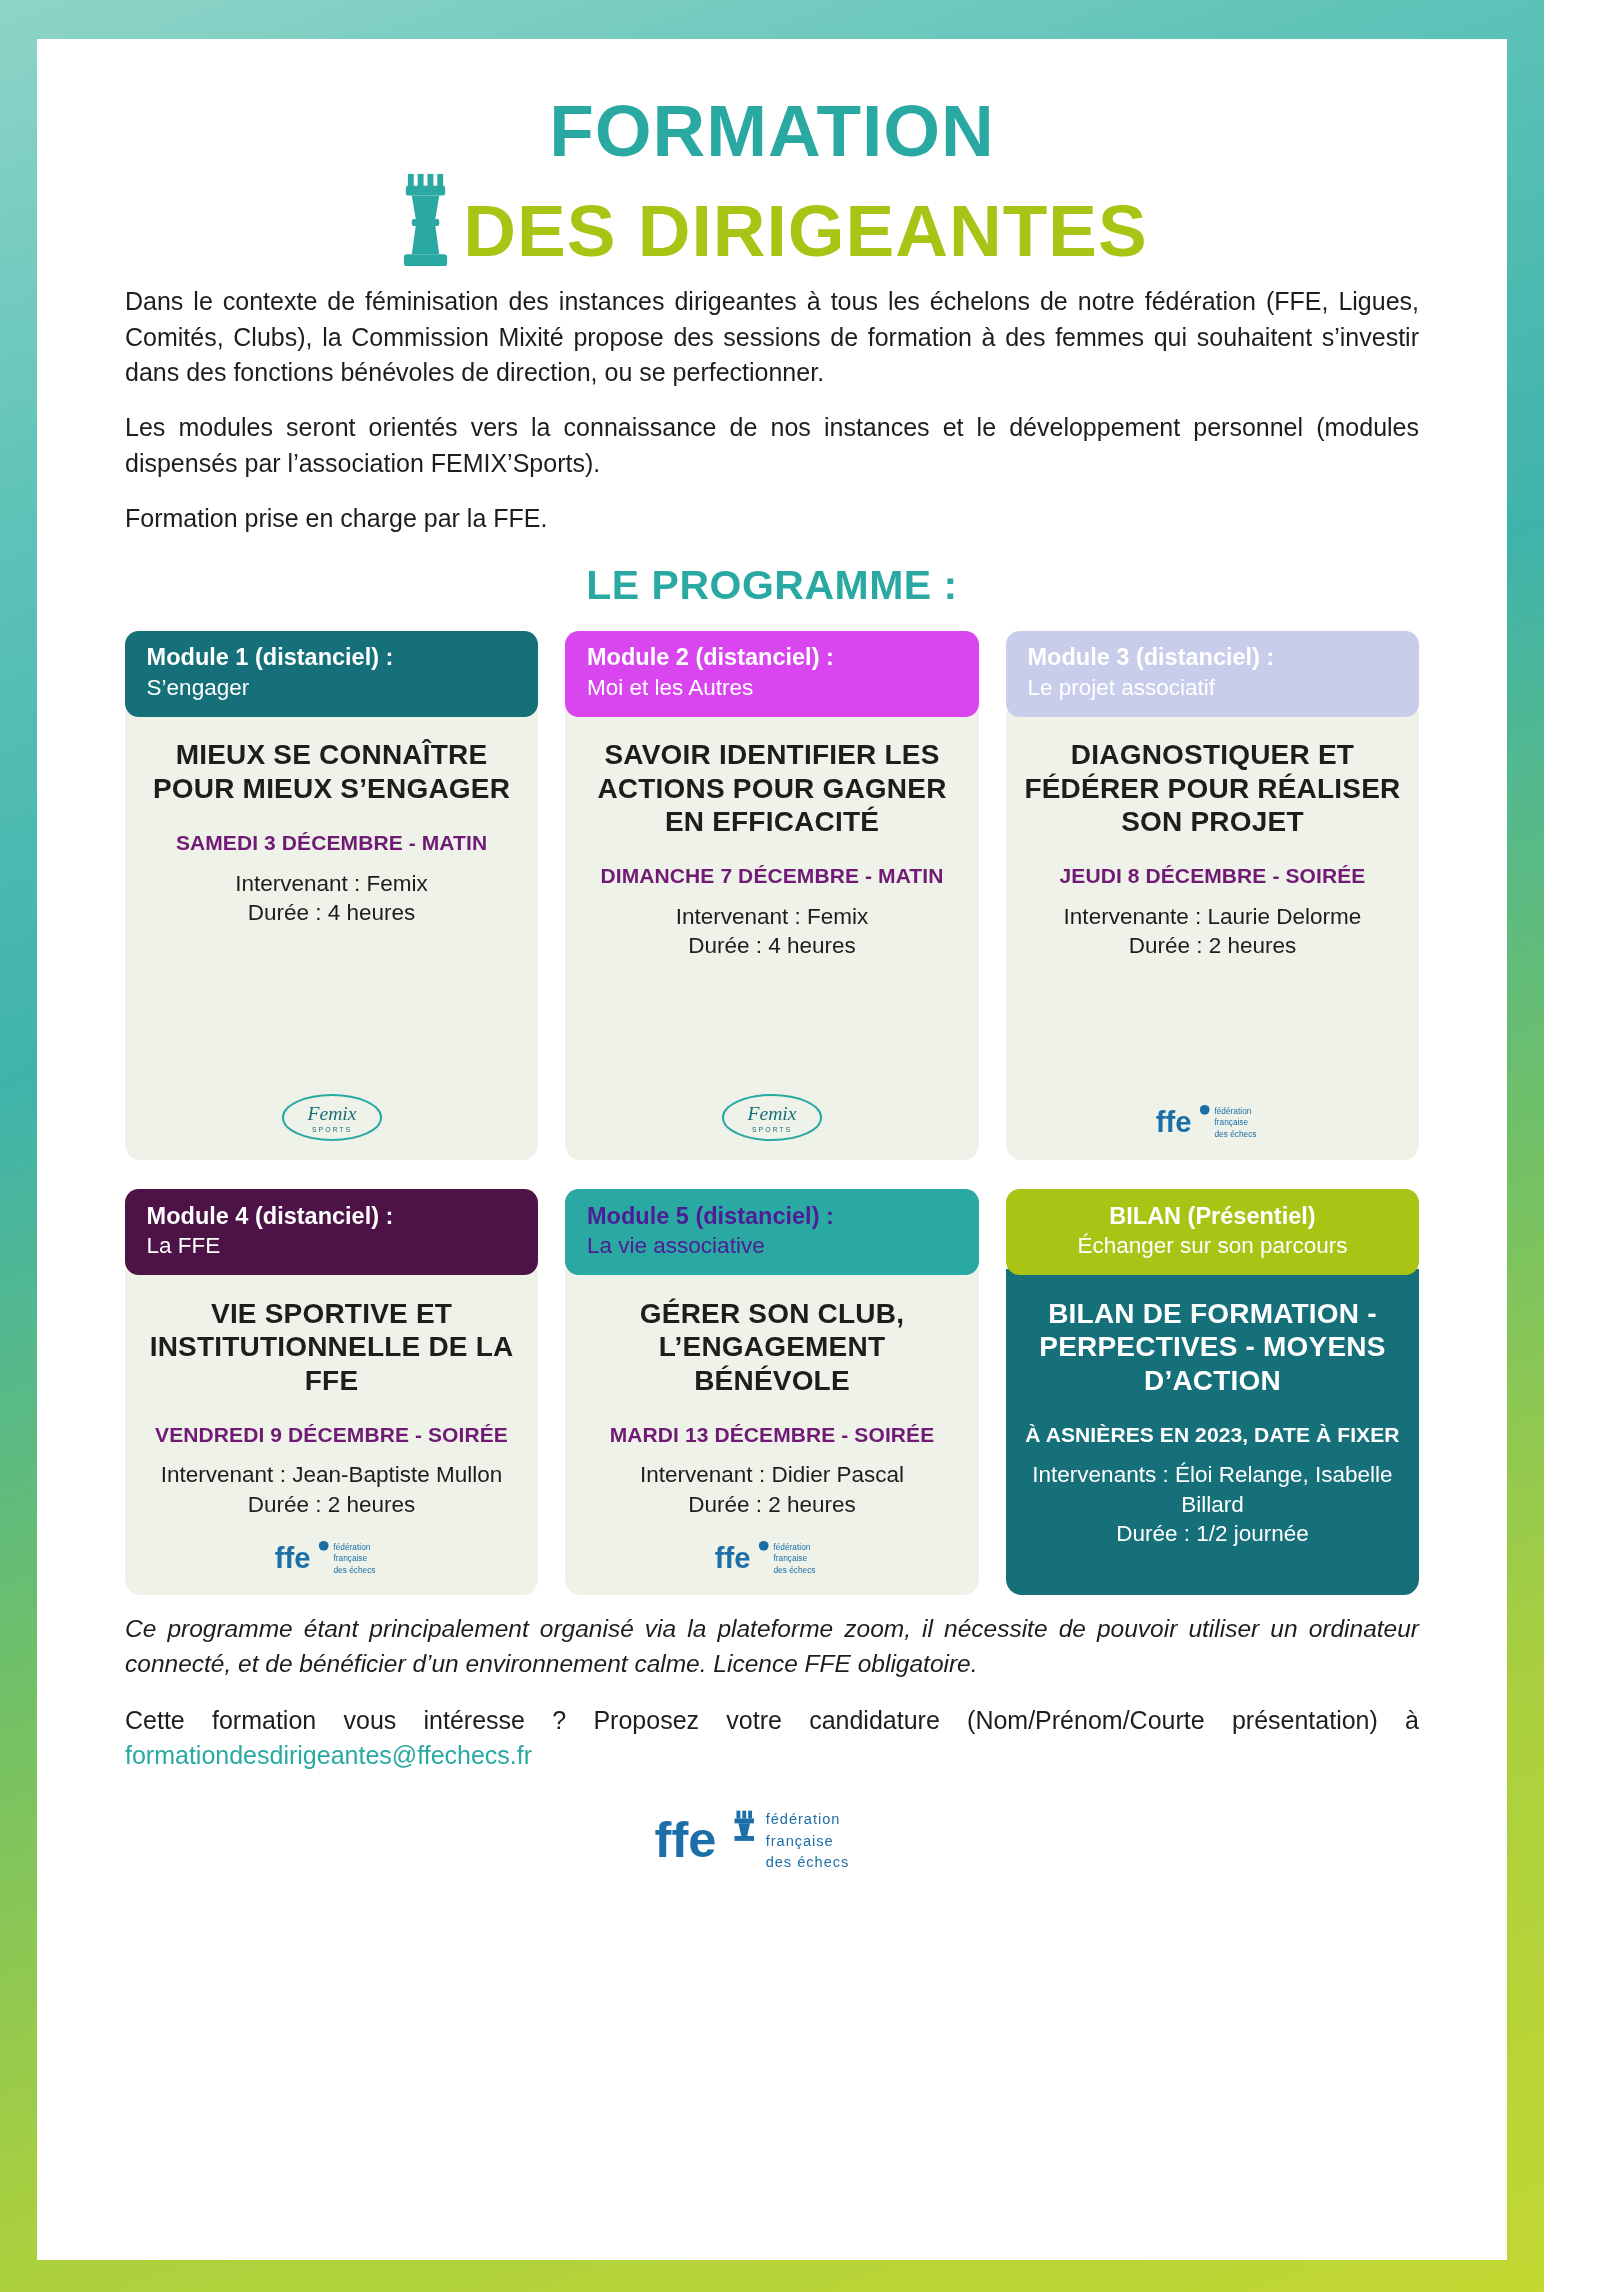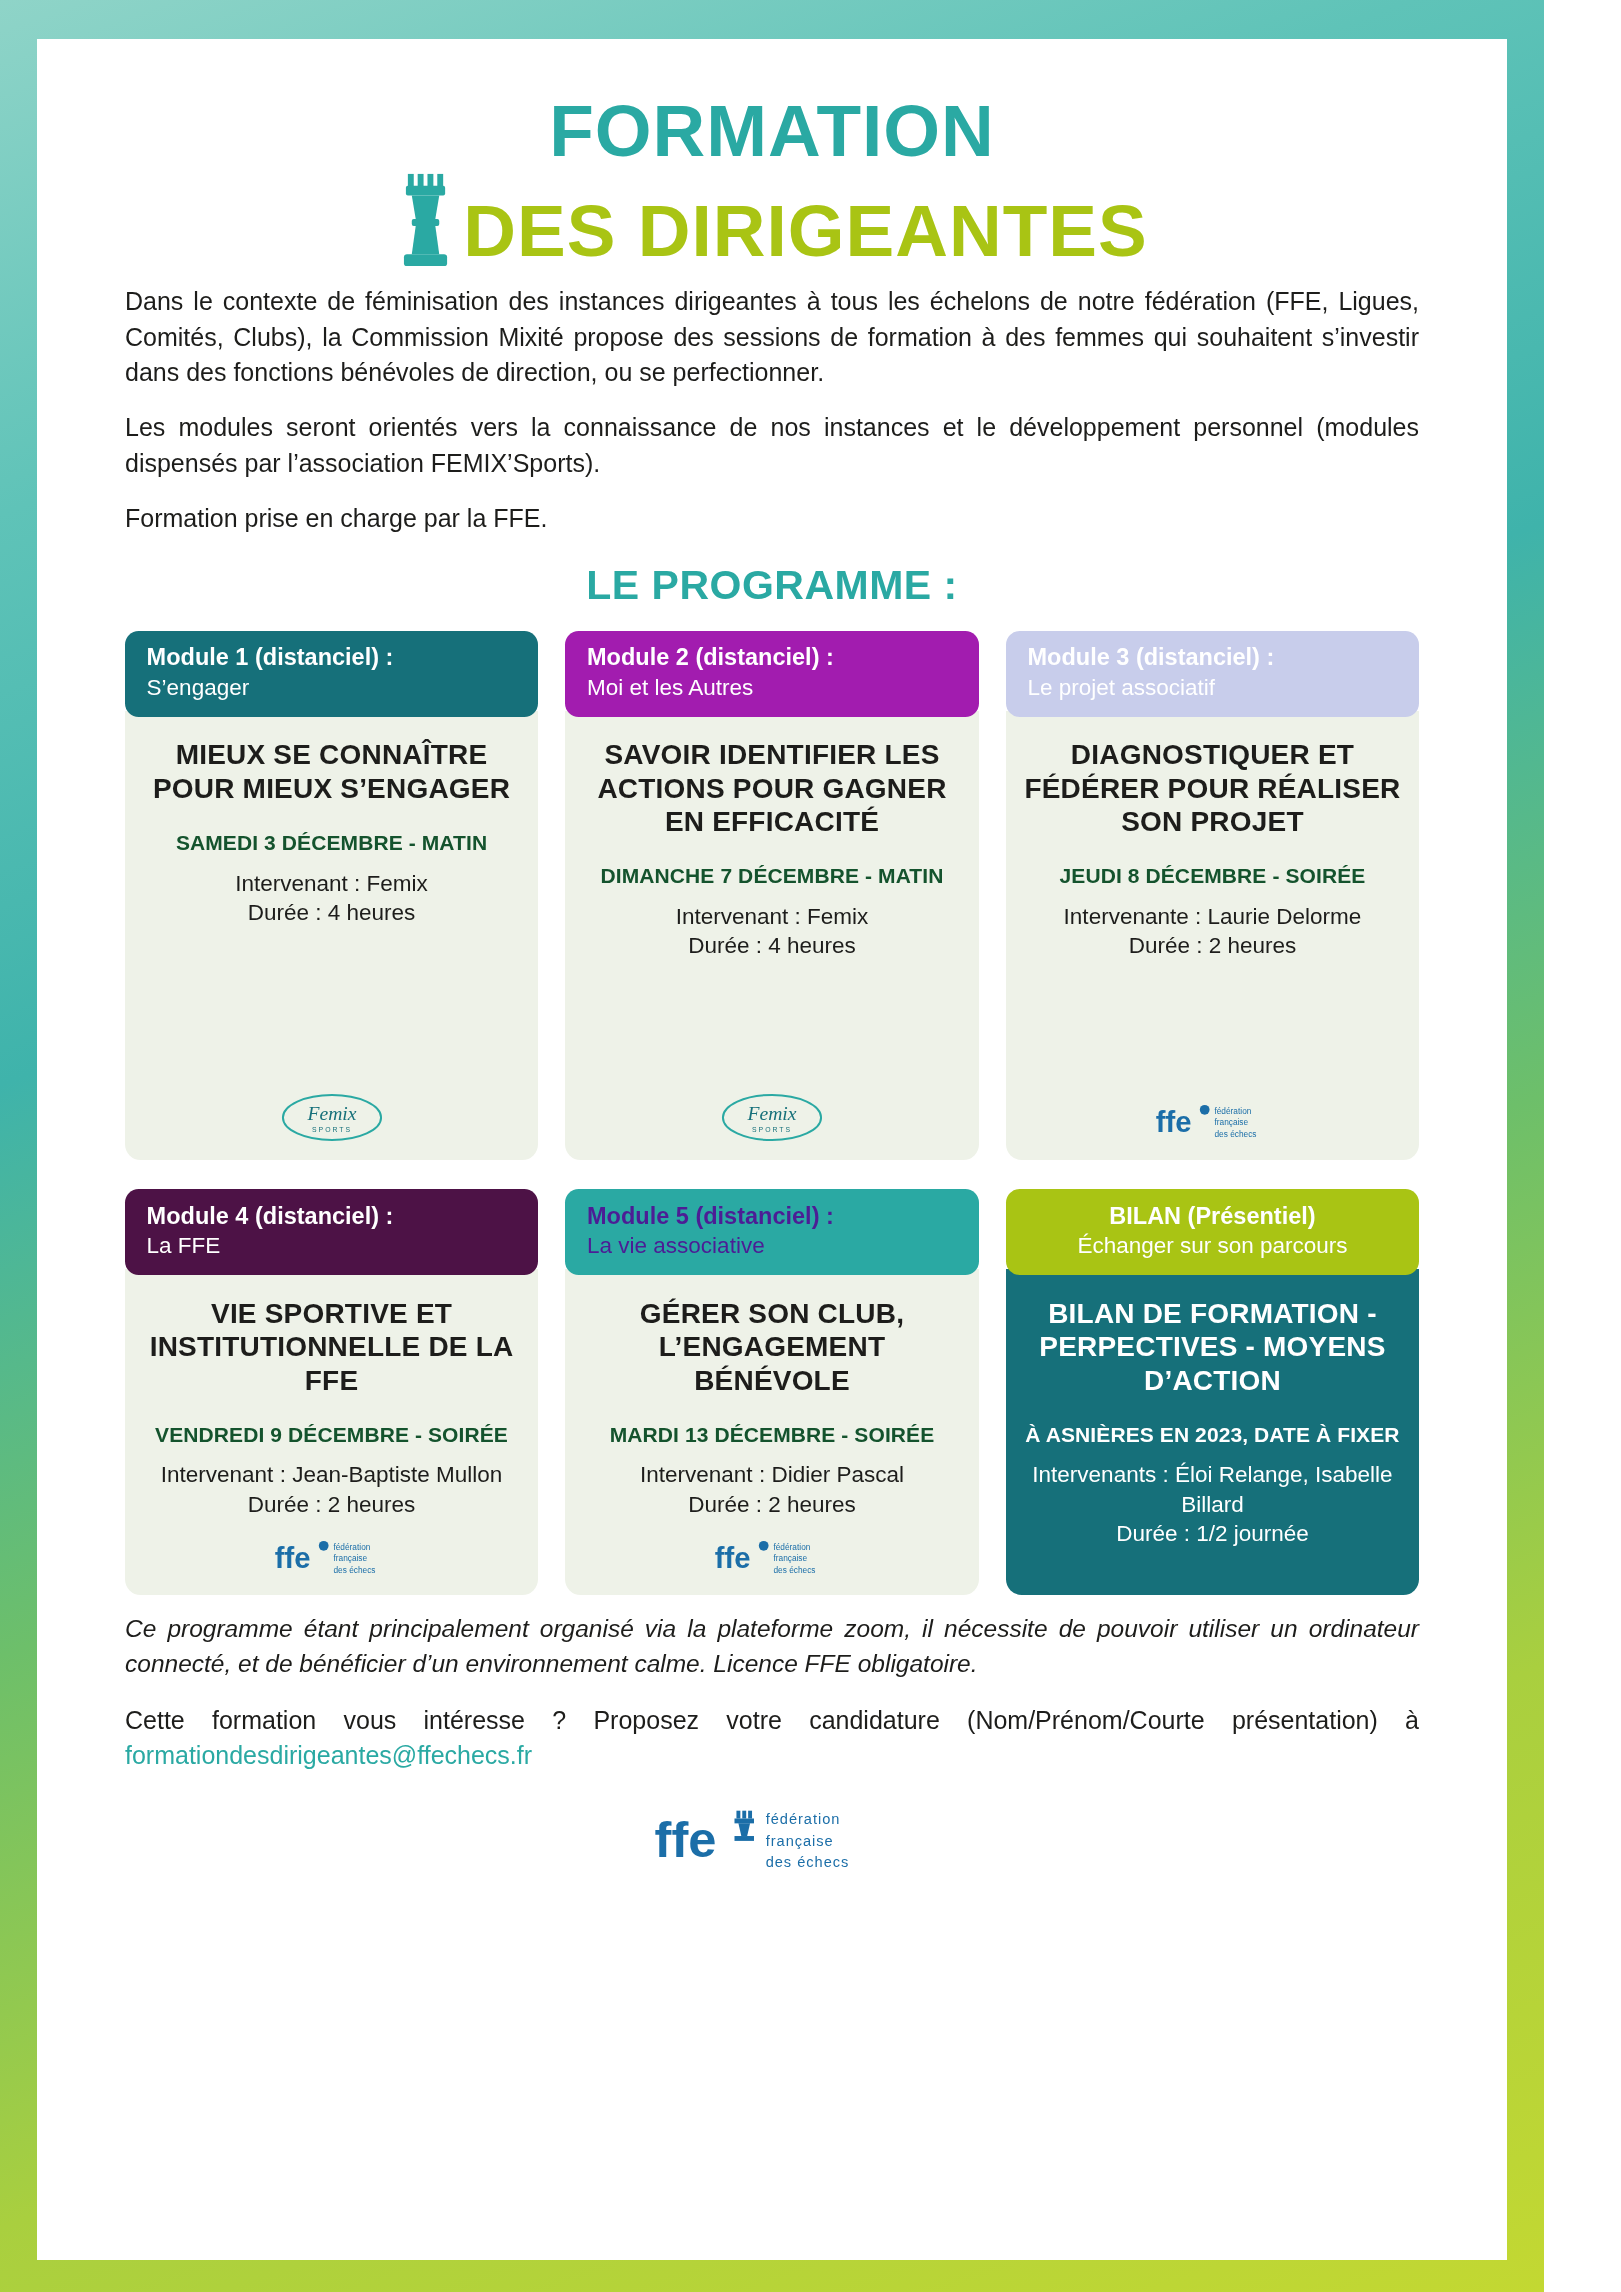--- a/index.html
+++ b/index.html
@@ -131,21 +131,21 @@
   .card-title {
     font-size: 28px;
     font-weight: bold;
     color: #1d1d1b;
     line-height: 1.2;
     letter-spacing: 0.2px;
   }
   .card-date {
     font-size: 21px;
     font-weight: bold;
-    color: #14532d;
+    color: #701a75;
     margin-top: 25.5px;
     letter-spacing: 0.1px;
   }
   .card-speaker {
     font-size: 22.5px;
     color: #1d1d1b;
     margin-top: 13.7px;
     line-height: 1.3;
   }
   .logo-wrap {
@@ -156,21 +156,21 @@
     padding-bottom: 5.9px;
   }
 
   
   .femix-logo { width: 106px; height: 53px; }
   
   .ffe-logo-small { width: 125px; height: 47px; }
 
   
   .head-teal   { background: #16707a; color: #ffffff; }
-  .head-green  { background: #a21caf; color: #ffffff; }
+  .head-green  { background: #d946ef; color: #ffffff; }
   .head-lilac  { background: #c8cdeb; color: #ffffff; }
   .head-purple { background: #4d1246; color: #ffffff; }
   .head-turq   { background: #2aa9a3; color: #4c1d95; }
   .head-bilan  { background: #a9c414; color: #ffffff; text-align: center; }
 
   
   .card-body.bilan {
     background: #16707a;
     color: #ffffff;
     border-radius: 0 0 15.7px 15.7px;

